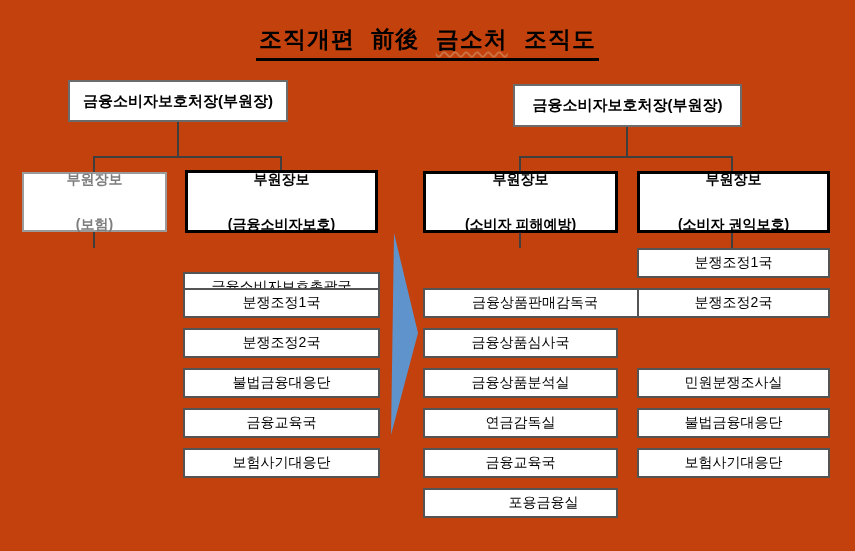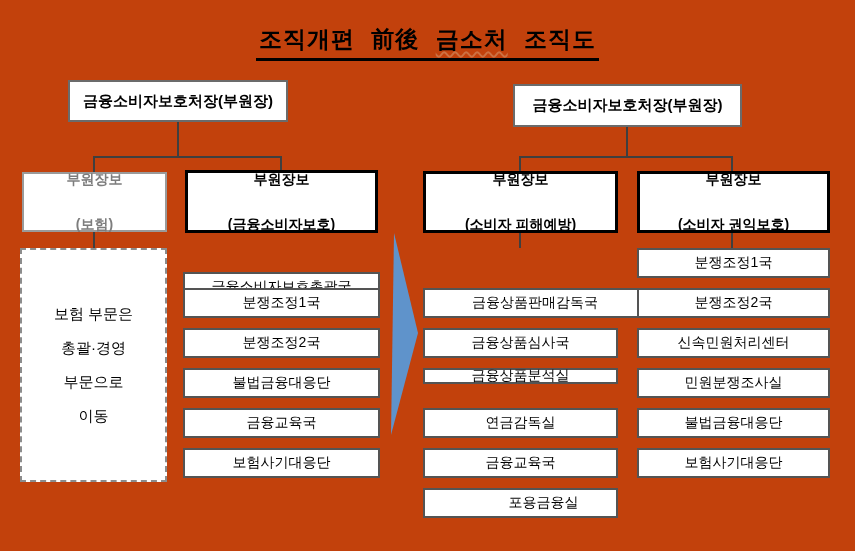--- a/index.html
+++ b/index.html
@@ -49,26 +49,20 @@
 
   <div class="box box-deputy deputy-grey" style="left:22px; top:172px; width:145px; height:60px;">
     <span>부원장보</span>
     <span>(보험)</span>
   </div>
   <div class="box box-deputy deputy-black" style="left:185px; top:170px; width:193px; height:63px;">
     <span>부원장보</span>
     <span>(금융소비자보호)</span>
   </div>
 
-  <div class="box box-note" style="left:20px; top:248px; width:147px; height:234px;">
-    <span>보험 부문은</span>
-    <span>총괄·경영</span>
-    <span>부문으로</span>
-    <span>이동</span>
-  </div>
 
   <div class="box box-item" style="left:183px; top:248px; width:197px; height:30px;margin-top:24px;">금융소비자보호총괄국</div>
   <div class="box box-item" style="left:183px; top:288px; width:197px; height:30px;">분쟁조정1국</div>
   <div class="box box-item" style="left:183px; top:328px; width:197px; height:30px;">분쟁조정2국</div>
   <div class="box box-item" style="left:183px; top:368px; width:197px; height:30px;">불법금융대응단</div>
   <div class="box box-item" style="left:183px; top:408px; width:197px; height:30px;">금융교육국</div>
   <div class="box box-item" style="left:183px; top:448px; width:197px; height:30px;">보험사기대응단</div>
 
   <svg class="arrow-svg" width="30" height="206" viewBox="0 0 30 206">
     <path d="M4 2 L28 102 L1 204 Z" fill="#5f93cb"></path>
@@ -87,25 +81,24 @@
     <span>부원장보</span>
     <span>(소비자 피해예방)</span>
   </div>
   <div class="box box-deputy deputy-black" style="left:637px; top:171px; width:193px; height:62px;">
     <span>부원장보</span>
     <span>(소비자 권익보호)</span>
   </div>
 
   <div class="box box-item" style="left:423px; top:288px; width:224px; height:30px;">금융상품판매감독국</div>
   <div class="box box-item" style="left:423px; top:328px; width:195px; height:30px;">금융상품심사국</div>
-  <div class="box box-item" style="left:423px; top:368px; width:195px; height:16px;">금융상품분석실</div>
+  <div class="box box-item" style="left:423px; top:368px; width:195px; height:30px;">금융상품분석실</div>
   <div class="box box-item" style="left:423px; top:408px; width:195px; height:30px;">연금감독실</div>
   <div class="box box-item" style="left:423px; top:448px; width:195px; height:30px;">금융교육국</div>
   <div class="box box-item" style="left:423px; top:488px; width:195px; height:30px;padding-left:46px;">포용금융실</div>
 
   <div class="box box-item" style="left:637px; top:248px; width:193px; height:30px;">분쟁조정1국</div>
   <div class="box box-item" style="left:637px; top:288px; width:193px; height:30px;">분쟁조정2국</div>
-  <div class="box box-item" style="left:637px; top:328px; width:193px; height:30px;">신속민원처리센터</div>
   <div class="box box-item" style="left:637px; top:368px; width:193px; height:30px;">민원분쟁조사실</div>
   <div class="box box-item" style="left:637px; top:408px; width:193px; height:30px;">불법금융대응단</div>
   <div class="box box-item" style="left:637px; top:448px; width:193px; height:30px;">보험사기대응단</div>
 
 </div>
 
 </body></html>

